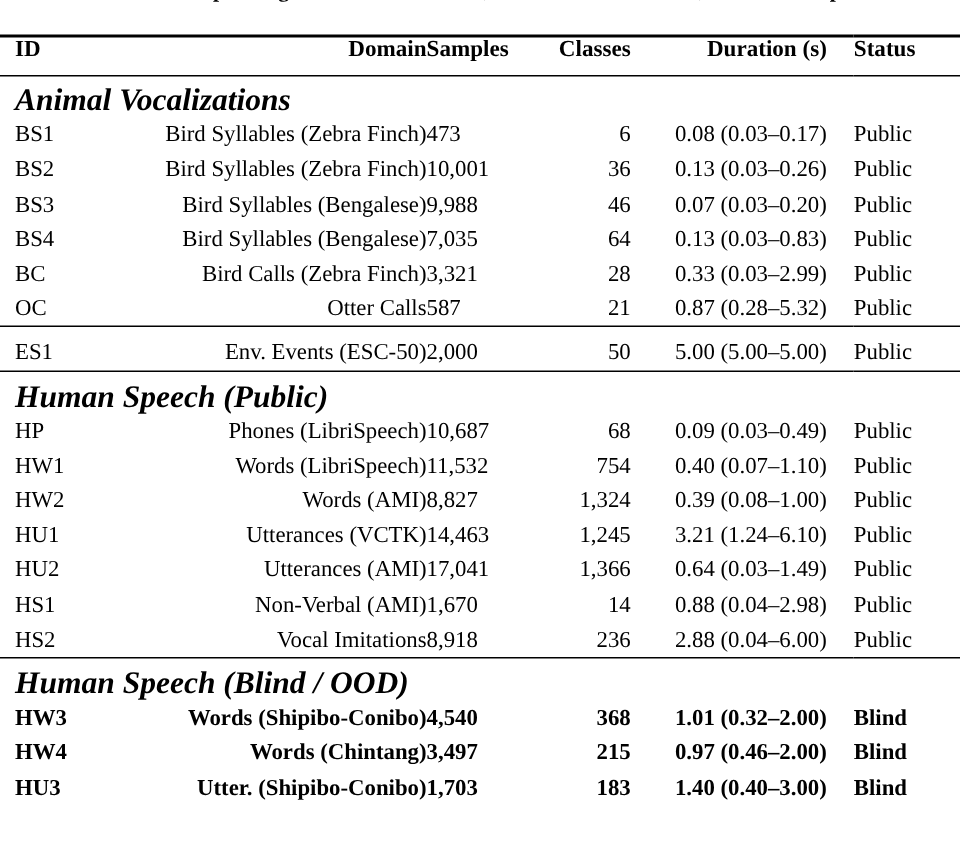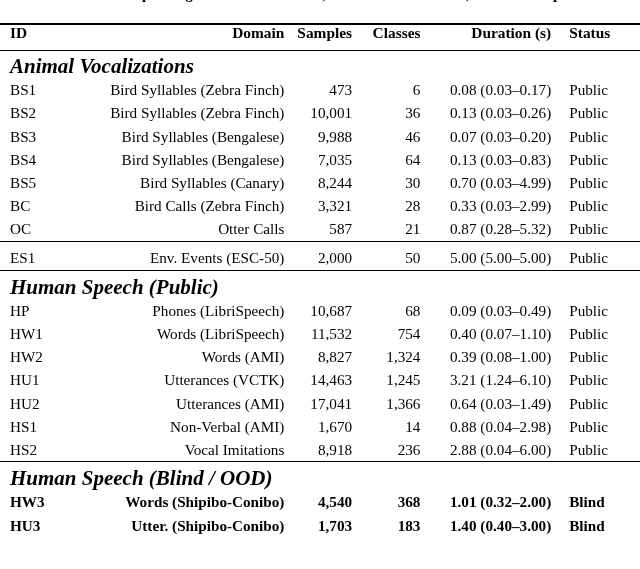--- a/index.html
+++ b/index.html
@@ -50,21 +50,21 @@
   table.ds td, table.ds th {
     padding: 0;
     border: 0;
     vertical-align: baseline;
     white-space: nowrap;
   }
 
   
   .c-id      { width: 62px;  padding-left: 10px !important; text-align: left; }
   .c-domain  { width: 224px; text-align: right; }
-  .c-samples { width: 70px;  text-align: right; margin-top: 48px; }
+  .c-samples { width: 70px;  text-align: left; margin-top: 48px; }
   .c-classes { width: 72px;  text-align: right; }
   .c-dur     { width: 136px; text-align: right; padding-right: 18px !important; }
   .c-status  { width: 76px;  text-align: left; }
 
   
   tr.rule-top    > td { border-top: 2.1px solid #000; }
   tr.rule-thin   > td { border-top: 1.1px solid #000; }
   .spacer-sm { height: 5px; }
   .spacer-xs { height: 4px; }
 
@@ -156,28 +156,20 @@
         </tr>
         <tr class="row">
           <td class="c-id">BS4</td>
           <td class="c-domain">Bird Syllables (Bengalese)</td>
           <td class="c-samples">7,035</td>
           <td class="c-classes">64</td>
           <td class="c-dur">0.13 (0.03–0.83)</td>
           <td class="c-status">Public</td>
         </tr>
         <tr class="row">
-          <td class="c-id">BS5</td>
-          <td class="c-domain">Bird Syllables (Canary)</td>
-          <td class="c-samples">8,244</td>
-          <td class="c-classes">30</td>
-          <td class="c-dur">0.70 (0.03–4.99)</td>
-          <td class="c-status">Public</td>
-        </tr>
-        <tr class="row">
           <td class="c-id">BC</td>
           <td class="c-domain">Bird Calls (Zebra Finch)</td>
           <td class="c-samples">3,321</td>
           <td class="c-classes">28</td>
           <td class="c-dur">0.33 (0.03–2.99)</td>
           <td class="c-status">Public</td>
         </tr>
         <tr class="row">
           <td class="c-id">OC</td>
           <td class="c-domain">Otter Calls</td>
@@ -276,20 +268,28 @@
         </tr>
         <tr class="row bold">
           <td class="c-id">HW3</td>
           <td class="c-domain">Words (Shipibo-Conibo)</td>
           <td class="c-samples">4,540</td>
           <td class="c-classes">368</td>
           <td class="c-dur">1.01 (0.32–2.00)</td>
           <td class="c-status">Blind</td>
         </tr>
         <tr class="row bold">
+          <td class="c-id">HW4</td>
+          <td class="c-domain">Words (Chintang)</td>
+          <td class="c-samples">3,497</td>
+          <td class="c-classes">215</td>
+          <td class="c-dur">0.97 (0.46–2.00)</td>
+          <td class="c-status">Blind</td>
+        </tr>
+        <tr class="row bold">
           <td class="c-id">HU3</td>
           <td class="c-domain">Utter. (Shipibo-Conibo)</td>
           <td class="c-samples">1,703</td>
           <td class="c-classes">183</td>
           <td class="c-dur">1.40 (0.40–3.00)</td>
           <td class="c-status">Blind</td>
         </tr>
       </tbody>
   </table>
 

